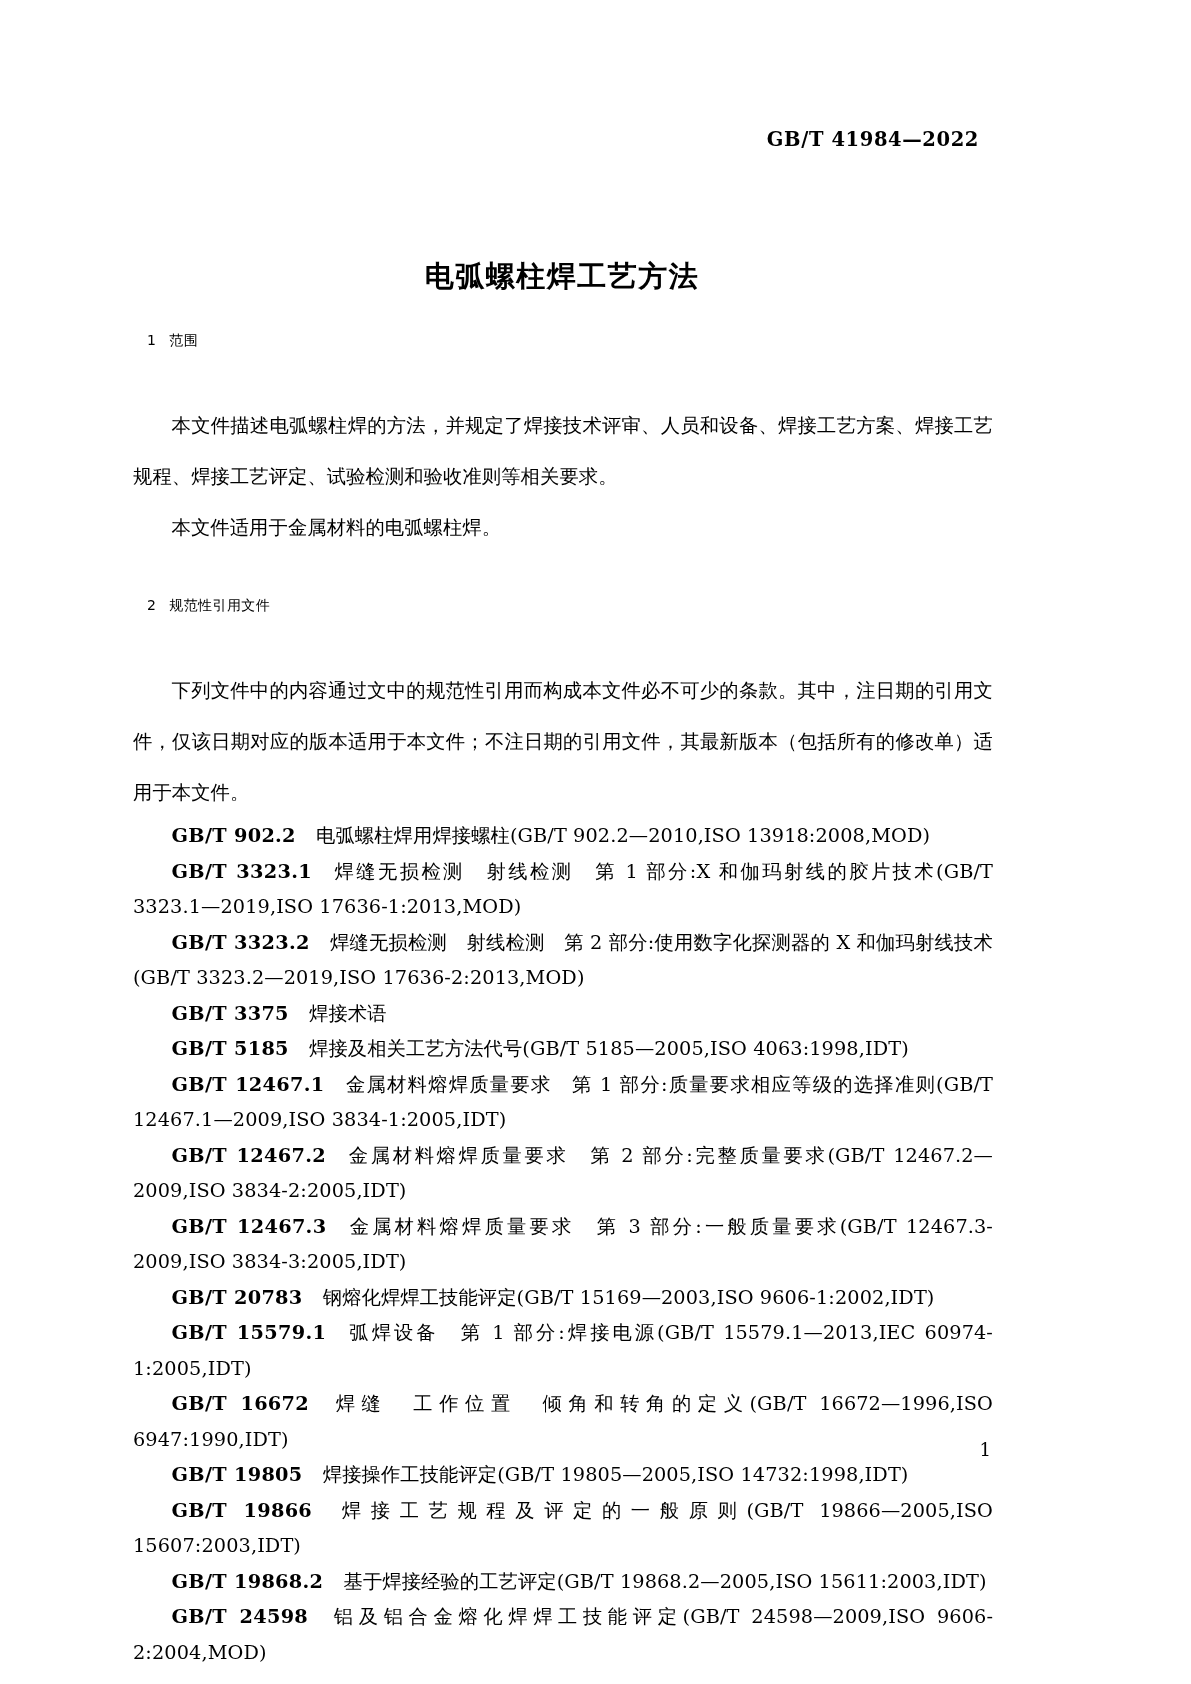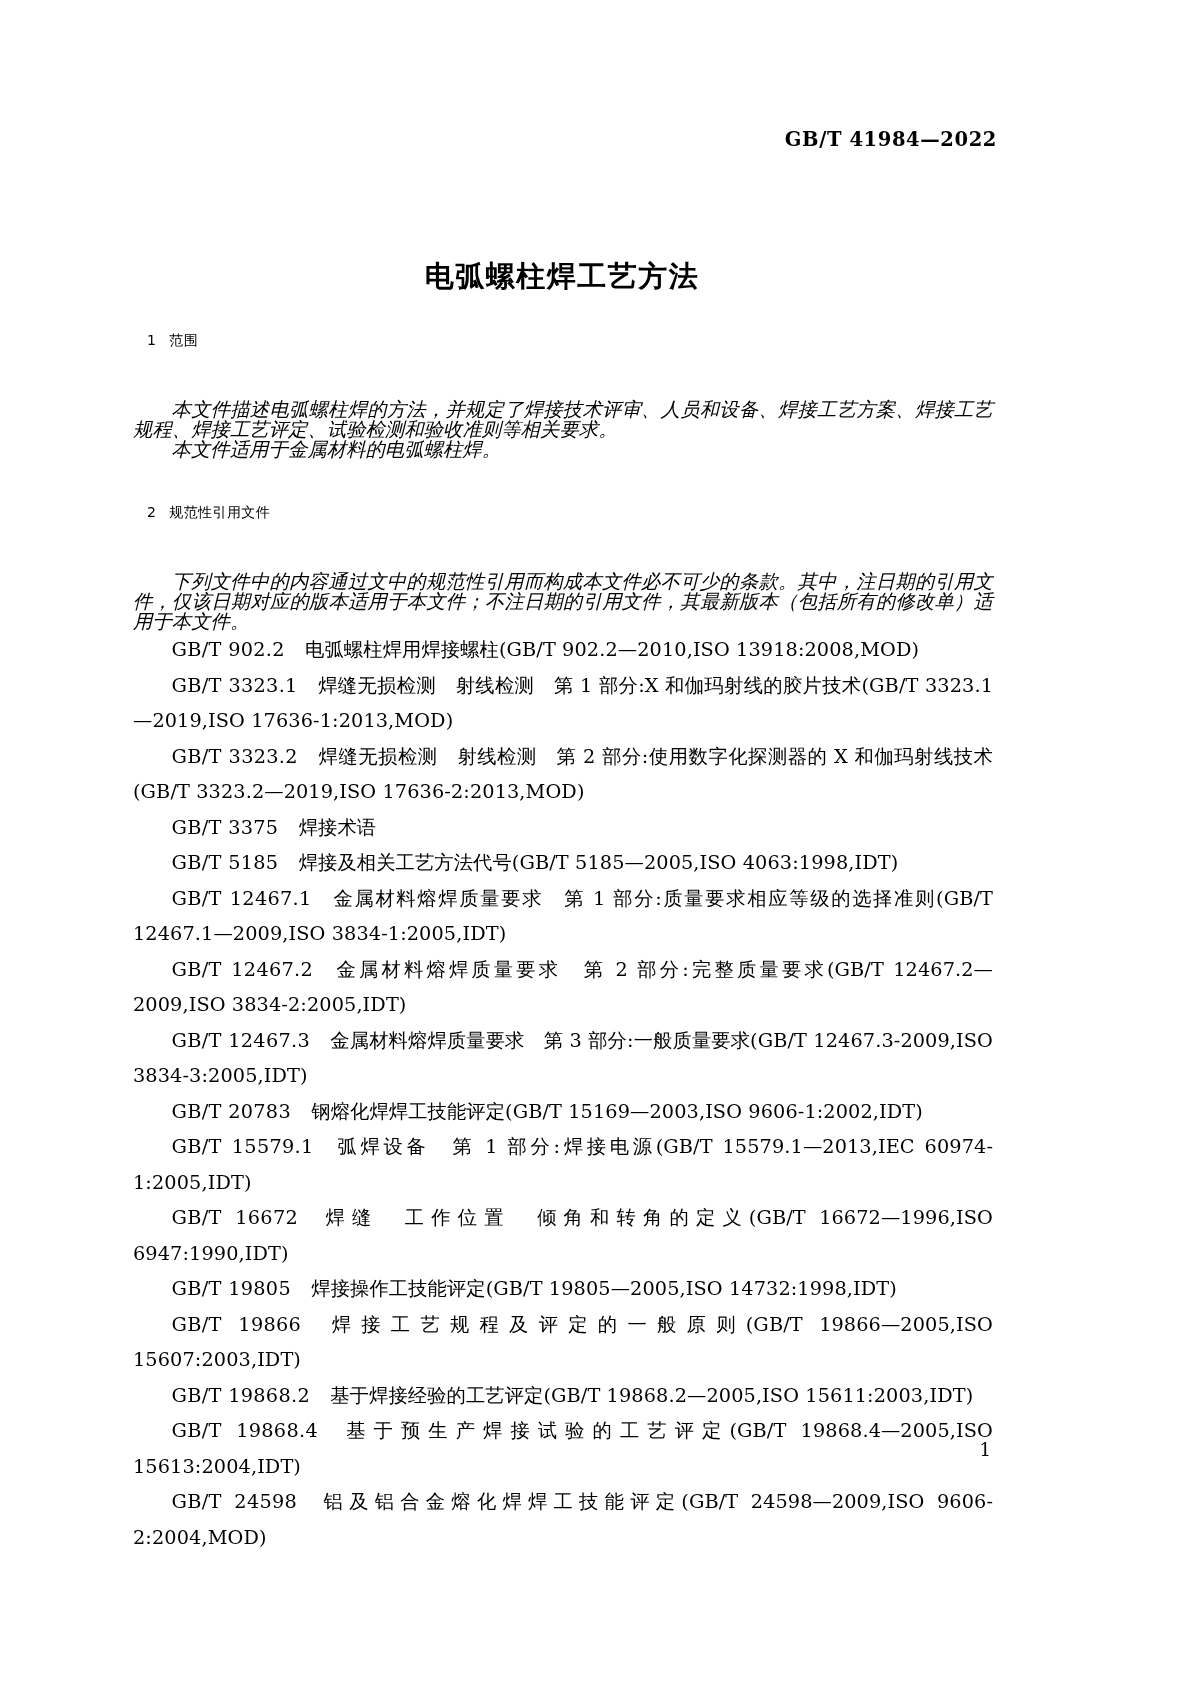--- a/index.html
+++ b/index.html
@@ -19,21 +19,21 @@
     position: absolute;
     left: 0; top: 0;
     width: 1191px;
     height: 1684px;
     padding: 0;
   }
   
   .runhead {
     position: absolute;
     top: 128px;
-    left: 139px;
+    left: 121px;
     width: 858px;
     text-align: right;
     font-family: "DejaVu Serif", "Liberation Serif", serif;
     font-size: 19.5px;
     font-weight: bold;
     letter-spacing: 0.6px;
   }
   
   .doc-title {
     position: absolute;
@@ -58,39 +58,39 @@
     font-size: 14px;
     font-weight: normal;
     letter-spacing: 0.4px;
     margin: 14px;
   }
   .sec-head .num {
     margin-right: 13px;
   }
   .para {
     font-size: 19.3px;
-    line-height: 20px;
+    line-height: 51px;
     text-align: justify;
     text-justify: inter-ideograph;
     margin: 0;
     text-indent: 2em;
     letter-spacing: 0.1px;
-    font-style: italic;
   }
   .ref {
     font-size: 19.3px;
     line-height: 35.5px;
     text-align: justify;
     text-justify: inter-ideograph;
     margin: 0;
     text-indent: 2em;
     letter-spacing: 0.1px;
   }
   .ref .code {
     letter-spacing: 0.3px;
+    font-weight: bold;
   }
   .ref .gap {
     display: inline-block;
     width: 1.05em;
   }
   .sp-2 { height: 36px; }
   .sp-3 { height: 30px; }
   
   .folio {
     position: absolute;
@@ -140,21 +140,20 @@
         <p class="ref"><span class="code">GB/T 5185</span><span class="gap"></span><span>焊接及相关工艺方法代号(GB/T 5185—2005,ISO 4063:1998,IDT)</span></p>
         <p class="ref"><span class="code">GB/T 12467.1</span><span class="gap"></span><span>金属材料熔焊质量要求　第 1 部分:质量要求相应等级的选择准则(GB/T 12467.1—2009,ISO 3834-1:2005,IDT)</span></p>
         <p class="ref"><span class="code">GB/T 12467.2</span><span class="gap"></span><span>金属材料熔焊质量要求　第 2 部分:完整质量要求(GB/T 12467.2—2009,ISO 3834-2:2005,IDT)</span></p>
         <p class="ref"><span class="code">GB/T 12467.3</span><span class="gap"></span><span>金属材料熔焊质量要求　第 3 部分:一般质量要求(GB/T 12467.3-2009,ISO 3834-3:2005,IDT)</span></p>
         <p class="ref"><span class="code">GB/T 20783</span><span class="gap"></span><span>钢熔化焊焊工技能评定(GB/T 15169—2003,ISO 9606-1:2002,IDT)</span></p>
         <p class="ref"><span class="code">GB/T 15579.1</span><span class="gap"></span><span>弧焊设备　第 1 部分:焊接电源(GB/T 15579.1—2013,IEC 60974-1:2005,IDT)</span></p>
         <p class="ref"><span class="code">GB/T 16672</span><span class="gap"></span><span>焊缝　工作位置　倾角和转角的定义(GB/T 16672—1996,ISO 6947:1990,IDT)</span></p>
         <p class="ref"><span class="code">GB/T 19805</span><span class="gap"></span><span>焊接操作工技能评定(GB/T 19805—2005,ISO 14732:1998,IDT)</span></p>
         <p class="ref"><span class="code">GB/T 19866</span><span class="gap"></span><span>焊接工艺规程及评定的一般原则(GB/T 19866—2005,ISO 15607:2003,IDT)</span></p>
         <p class="ref"><span class="code">GB/T 19868.2</span><span class="gap"></span><span>基于焊接经验的工艺评定(GB/T 19868.2—2005,ISO 15611:2003,IDT)</span></p>
-        <p class="ref"><span class="code">GB/T 19868.4</span><span class="gap"></span><span>基于预生产焊接试验的工艺评定(GB/T 19868.4—2005,ISO 15613:2004,IDT)</span></p>
         <p class="ref"><span class="code">GB/T 24598</span><span class="gap"></span><span>铝及铝合金熔化焊焊工技能评定(GB/T 24598—2009,ISO 9606-2:2004,MOD)</span></p>
       </div>
 
   </div>
 
   <div class="folio">1</div>
 
 </div>
 
 </body></html>

